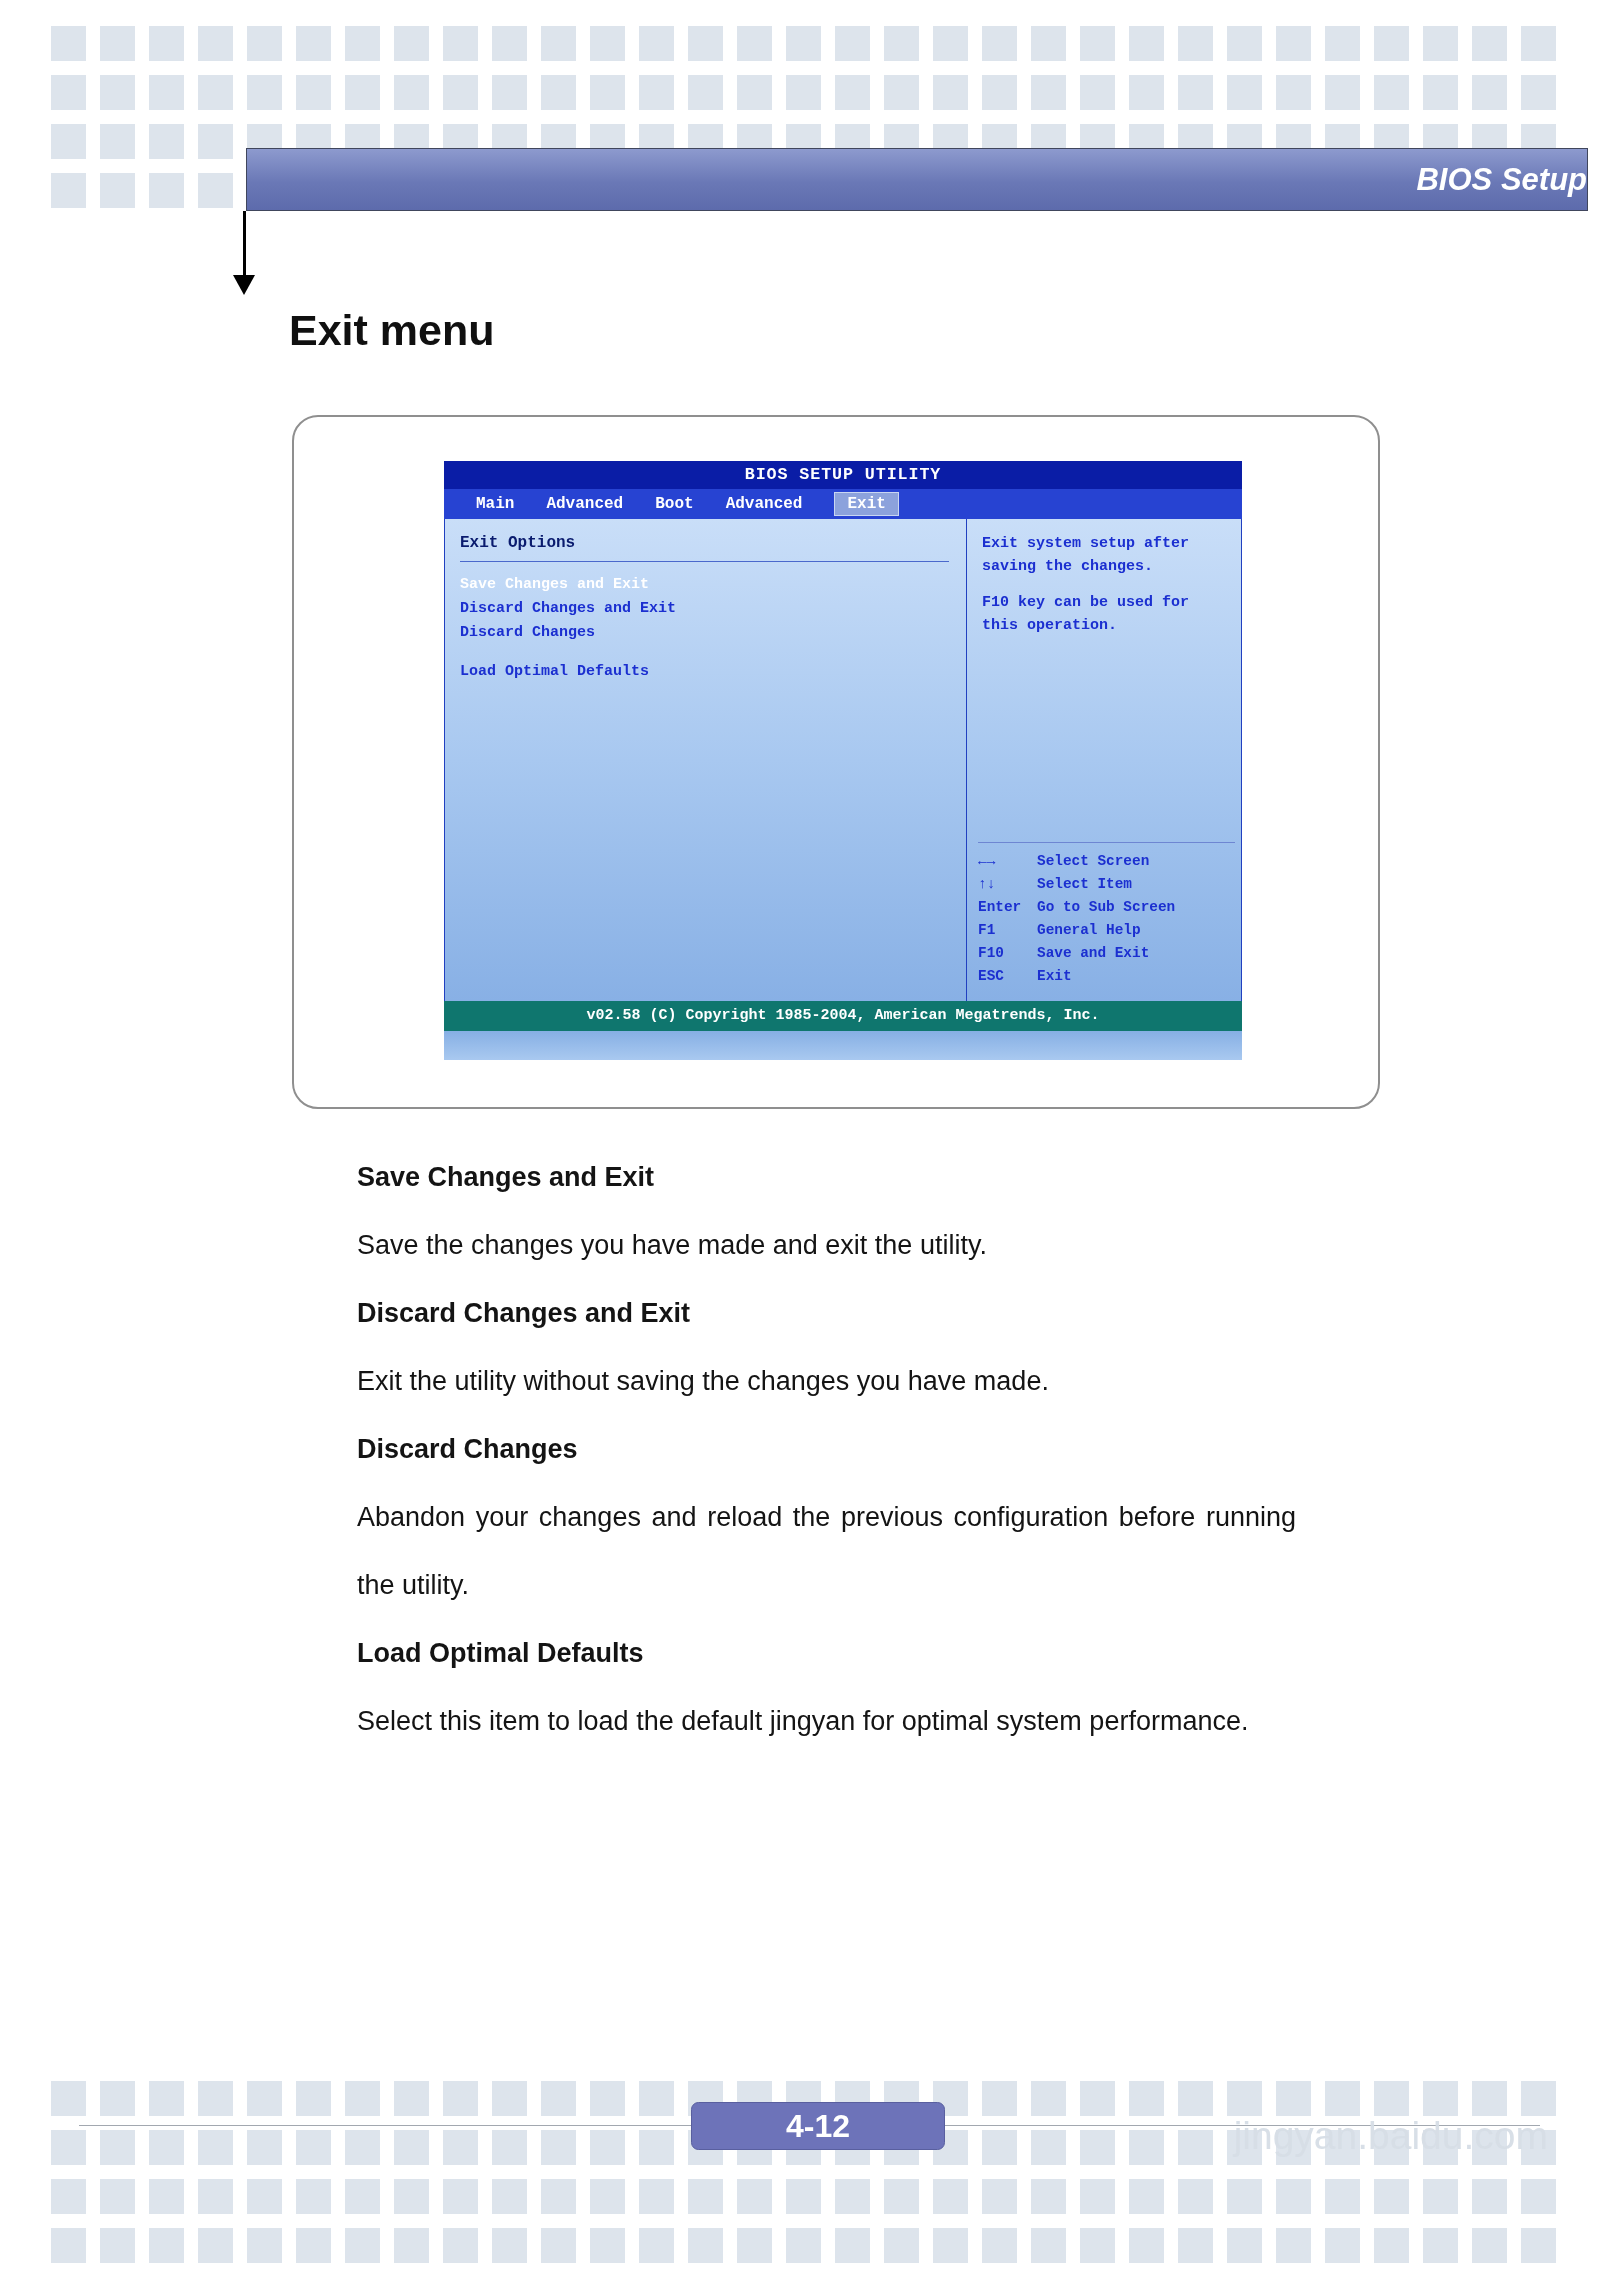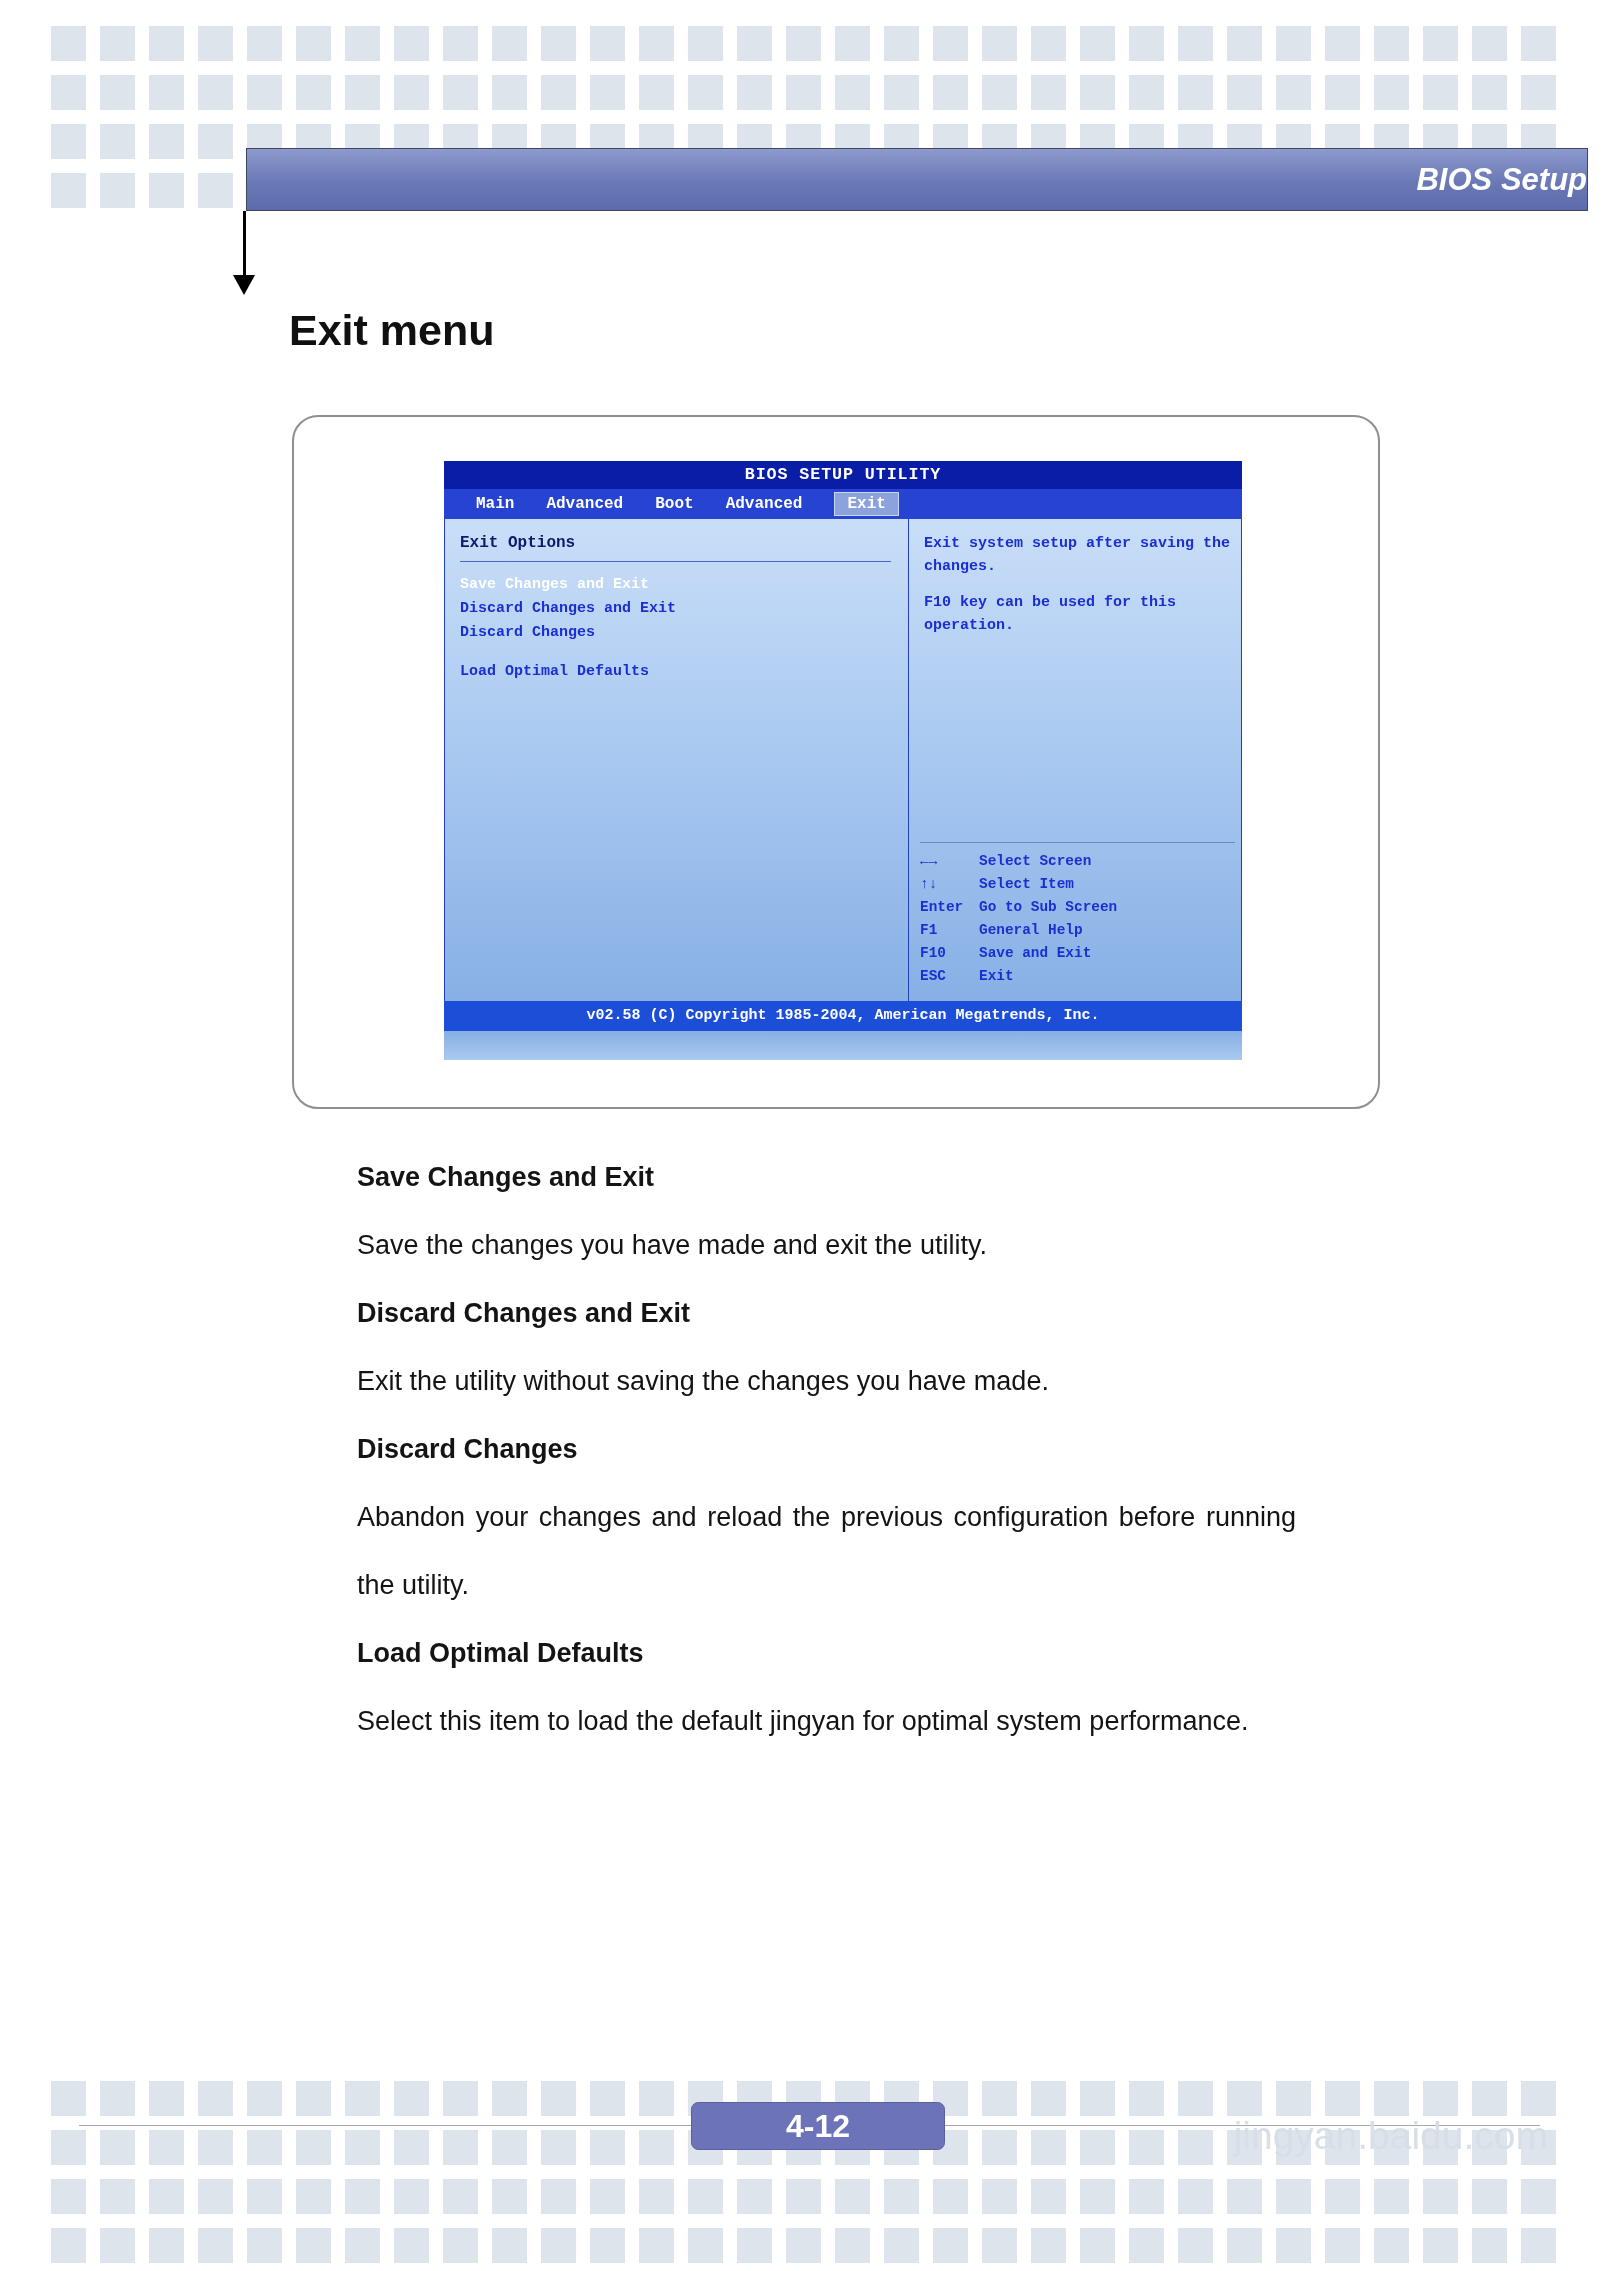--- a/index.html
+++ b/index.html
@@ -31,34 +31,34 @@
     border:2.8px solid #8f8f8f;border-radius:26px;background:#ffffff;font-family:Liberation Mono, monospace;}
 
   .bios{position:absolute;left:150px;top:44px;width:798px;height:598px;font-weight:bold;}
   .bios-titlebar{height:28px;background:#0a1da6;color:#ffffff;font-size:16.7px;line-height:28px;text-align:center;letter-spacing:0.9px;}
   .bios-menubar{height:30px;background:#2743d2;display:flex;align-items:center;color:#ffffff;font-size:16px;}
   .mi{margin-left:32px;}
   .mi-tab{margin-left:32px;background:#8ca2dc;border:0.9px solid #c9d6f2;padding:1.9px 12px;}
   .bios-body{position:relative;height:482px;display:flex;box-sizing:border-box;
     background:linear-gradient(180deg,#c9def8 0%,#a8c8f0 50%,#88b0e5 100%);
     border-left:1.9px solid #2140c0;border-right:1.9px solid #2140c0;}
-  .bios-left{width:464px;box-sizing:border-box;border-right:1.9px solid #2140c0;padding:15px 16.7px 0 15px;}
+  .bios-left{width:522px;box-sizing:border-box;border-right:1.9px solid #2140c0;padding:15px 16.7px 0 15px;}
   .exit-heading{color:#0a1b6e;font-size:16px;}
   .rule{border-top:1.9px solid #4a68cc;margin:9.3px 0 11px 0;}
   .opt{color:#1b2fd0;font-size:15px;line-height:24px;}
   .opt.selected{color:#ffffff;}
   .opt.gap-top{margin-top:15px;}
   .bios-right{flex:1;position:relative;box-sizing:border-box;padding:13px 9.3px 0 15px;color:#1b2fd0;font-size:15px;line-height:23px;}
   .bios-right p{margin:0;}
   .bios-right p + p{margin-top:13px;}
   .legend{position:absolute;left:11px;right:5.6px;bottom:13px;border-top:0.9px solid #6e86d2;padding-top:7.4px;}
   .lrow{display:flex;font-size:14.4px;line-height:23px;}
   .lkey{width:59px;flex:0 0 59px;}
   .lact{flex:1;}
-  .bios-statusbar{height:30px;background:#1d4ed8;color:#ffffff;font-size:15px;line-height:30px;text-align:center;}
+  .bios-statusbar{height:30px;background:#0f766e;color:#ffffff;font-size:15px;line-height:30px;text-align:center;}
   .bios-bottomstrip{height:29px;background:linear-gradient(180deg,#86afe4,#a9c9f0);}
 
   
   .sections{position:absolute;left:357px;top:1143px;width:939px;font-size:27px;line-height:68px;color:#141414;}
   .sections h3{margin:0;font-size:27px;font-weight:bold;}
   .sections p{margin:0;text-align:justify;-moz-text-align-last:left;text-align-last:left;}
 
   
   .footer-line{position:absolute;left:79px;top:2125px;width:1461px;border-top:1.9px solid #a2a8b0;z-index:5;}
   .page-badge{position:absolute;left:691px;top:2102px;width:252px;height:46px;background:#6d73b9;border:0.9px solid #595f9f;

